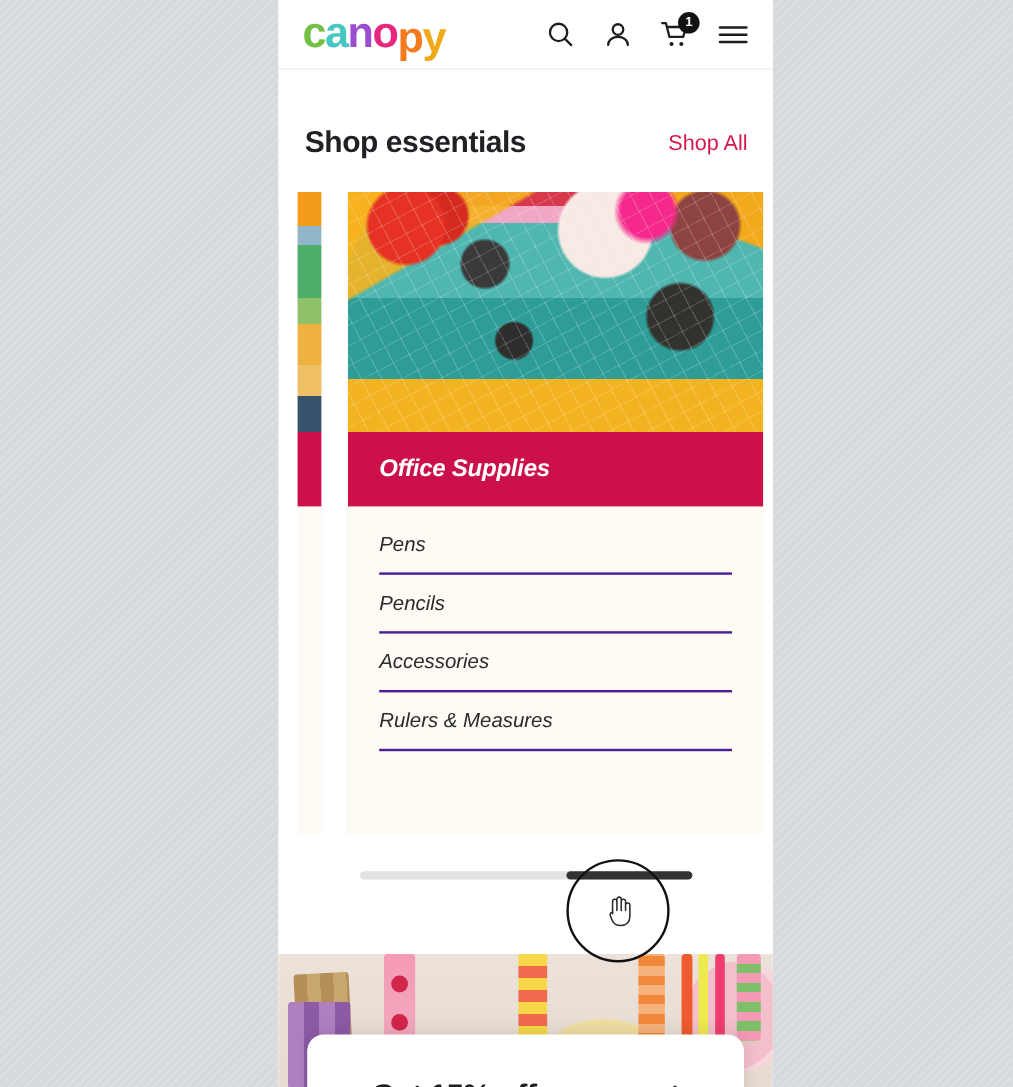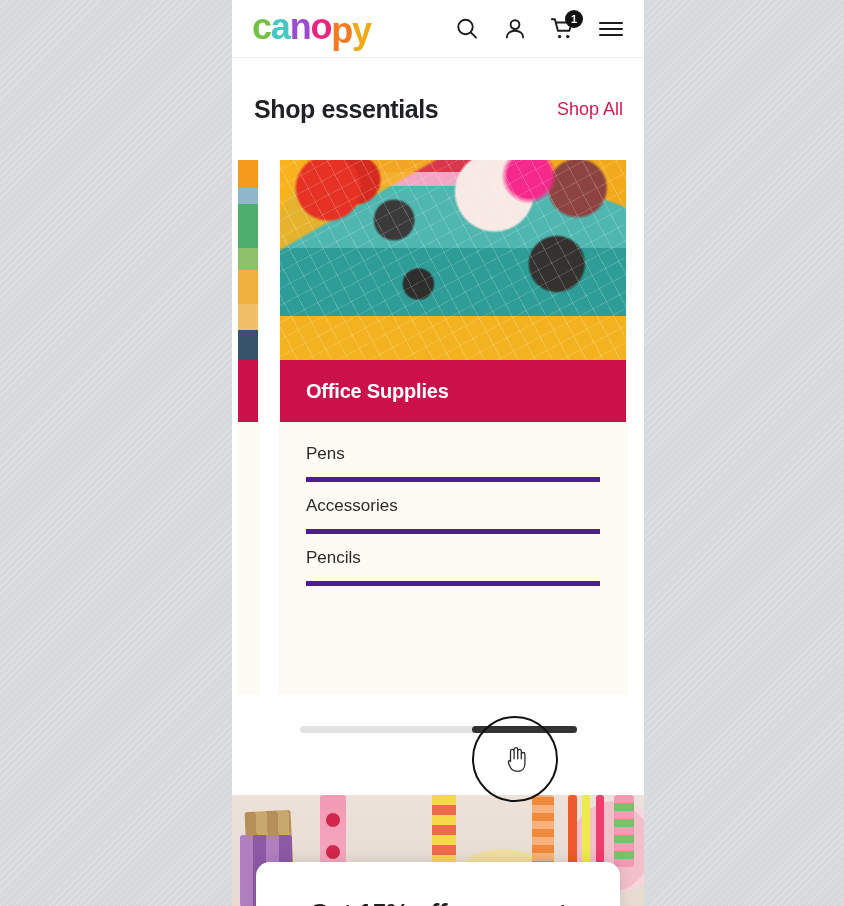--- a/index.html
+++ b/index.html
@@ -94,21 +94,21 @@
     font-size: 11px;
     font-weight: 700;
     line-height: 18px;
     text-align: center;
   }
 
   
   .section-head {
     position: absolute;
     left: 0;
-    top: 59px;
+    top: 69px;
     width: 412px;
     height: 101px;
     display: flex;
     align-items: center;
     justify-content: space-between;
     padding: 0 21px 0 22px;
     background: #ffffff;
   }
   .section-title {
     font-size: 25px;
@@ -120,25 +120,26 @@
     font-size: 18px;
     color: #d5194f;
     text-underline-offset: 3px;
     cursor: pointer;
     white-space: nowrap;
   }
 
   
   .carousel {
     position: absolute;
-    left: 6px;
+    left: 16px;
     top: 160px;
     width: 412px;
     height: 535px;
     overflow: hidden;
+    font-style: italic;
   }
   .carousel-track {
     position: absolute;
     left: -4px;
     top: 0;
     display: flex;
     gap: 22px;
     height: 535px;
   }
 
@@ -218,21 +219,21 @@
 
   .cat-list {
     list-style: none;
     padding: 8px 26px 14px 26px;
     flex: 1;
   }
   .cat-list li {
     font-size: 17px;
     color: #2b2b2b;
     padding: 14px 0 13px 0;
-    border-bottom: 5px solid #4c1d95;
+    border-bottom: 2px solid #4c1d95;
     cursor: pointer;
   }
 
   
   .scroll-zone {
     position: absolute;
     left: 0;
     top: 695px;
     width: 412px;
     height: 100px;
@@ -445,22 +446,23 @@
         <ul class="cat-list"></ul>
       </div>
 
       <div class="cat-card">
         <div class="cat-photo photo-cutters"></div>
         <div class="cat-banner">
           <span class="cat-banner-title">Office Supplies</span>
         </div>
         <ul class="cat-list">
           <li>Pens</li>
+          <li>Pencils</li>
           <li>Accessories</li>
-          <li>Pencils</li>
+          <li>Rulers &amp; Measures</li>
         </ul>
       </div>
 
       <div class="cat-card">
         <div class="cat-photo photo-cutters"></div>
         <div class="cat-banner">
           <span class="cat-banner-title"></span>
         </div>
         <ul class="cat-list"></ul>
       </div>

